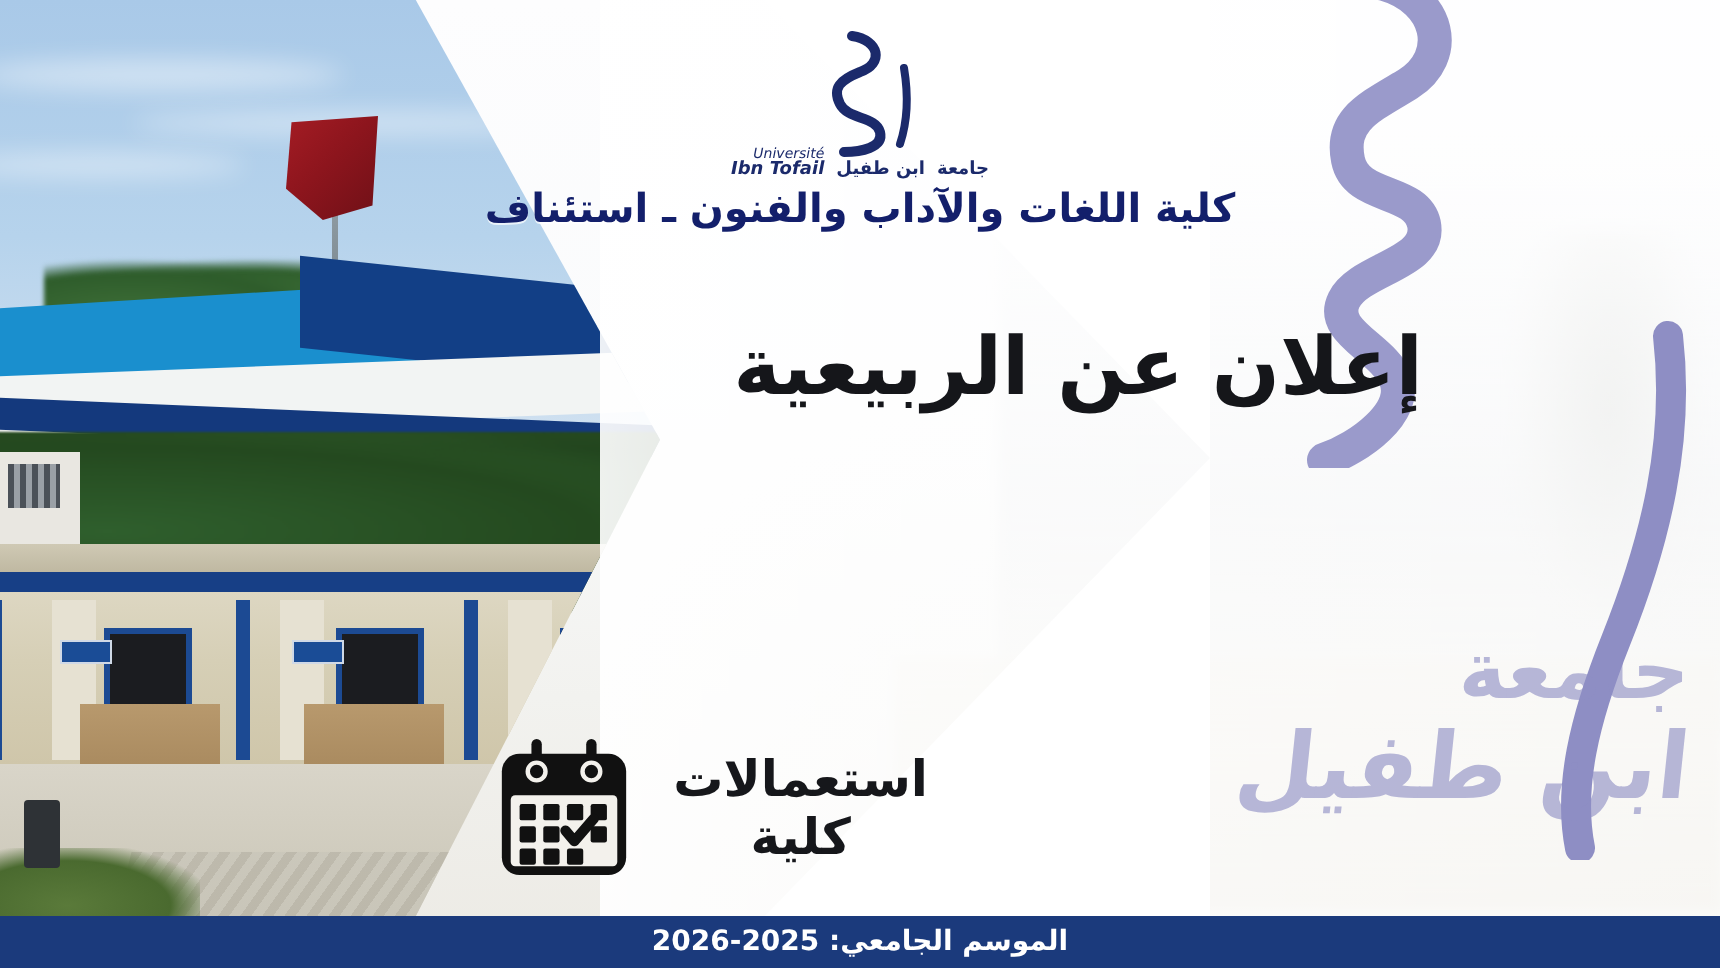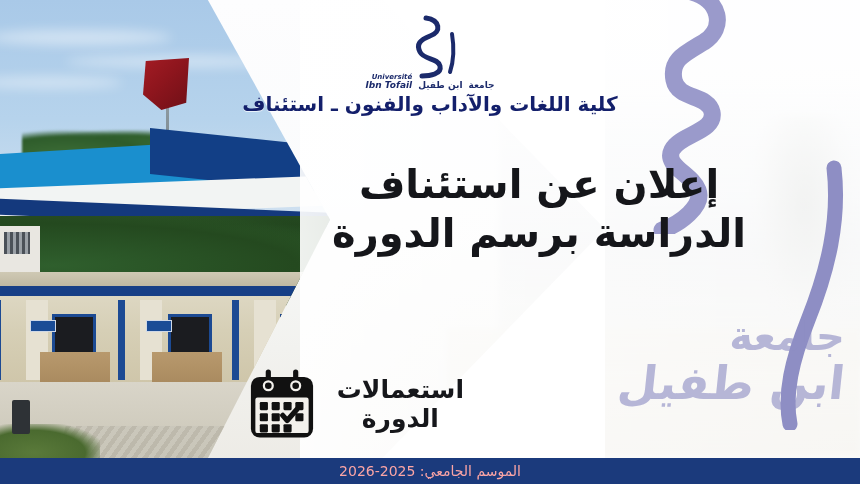--- a/index.html
+++ b/index.html
@@ -120,21 +120,21 @@
   }
 
   
   .logo-wrap{
     position:absolute;left:0;right:0;top:4px;height:86px;
     display:flex;flex-direction:column;align-items:center;justify-content:flex-end;
   }
   .logo-svg{display:block;}
   .logo-sub{display:flex;align-items:flex-end;gap:6px;margin-top:-6px;}
   .logo-ar{font-size:9px;color:#1b2a6b;letter-spacing:1px;font-weight:bold;}
-  .logo-lat{font-size:7px;color:#1b2a6b;font-style:italic;line-height:1;font-weight:bold;}
+  .logo-lat{font-size:7px;color:#1b2a6b;font-style:italic;line-height:1;}
   .logo-lat b{display:block;font-size:9px;font-style:italic;}
 
   .faculty{
     position:absolute;left:0;right:0;top:92px;text-align:center;
     font-size:20px;font-weight:bold;color:#131f6b;
     letter-spacing:0px;direction:rtl;
     text-shadow:0 1px 0 rgba(255,255,255,.7);
   }
 
   
@@ -154,21 +154,21 @@
     font-size:25px;line-height:1.15;font-weight:bold;color:#16171b;
   }
   .cal-icon{width:74px;height:74px;display:block;}
 
   
   .bottom-bar{
     position:absolute;left:0;bottom:0;width:860px;height:26px;
     background:#1b3a7c;display:flex;align-items:center;justify-content:center;
   }
   .bottom-text{
-    color:#fca5a5;font-size:14px;font-weight:normal;direction:rtl;letter-spacing:.2px;text-align:right;
+    color:#ffffff;font-size:14px;font-weight:bold;direction:rtl;letter-spacing:.2px;text-align:right;
   }
 </style>
 </head>
 <body>
 
 <div class="poster">
 
   <div class="backdrop">
     <div class="backdrop-building"></div>
     <div class="backdrop-tree"></div>
@@ -254,28 +254,27 @@
       <span class="logo-lat">
         <span>Université</span>
         <b>Ibn Tofail</b>
       </span>
     </div>
   </div>
 
   <div class="faculty">كلية اللغات والآداب والفنون ـ استئناف</div>
 
   <div class="headline">
-    <div>إعلان عن استئناف</div>
-    <div>الدراسة برسم الدورة</div>
+    <div>إعلان عن الربيعية</div>
   </div>
 
   <div class="tt-row">
     <div class="tt-label">
       <div>استعمالات</div>
-      <div>الدورة</div>
+      <div>كلية</div>
     </div>
     <svg class="cal-icon" viewBox="0 0 100 100">
       <rect x="8" y="12" width="84" height="82" rx="12" fill="#111111"></rect>
       <rect x="14" y="40" width="72" height="48" rx="3" fill="#f3f1ec"></rect>
       <rect x="28" y="2" width="7" height="20" rx="3.5" fill="#111111"></rect>
       <rect x="65" y="2" width="7" height="20" rx="3.5" fill="#111111"></rect>
       <circle cx="31.5" cy="24" r="6" fill="none" stroke="#f3f1ec" stroke-width="3"></circle>
       <circle cx="68.5" cy="24" r="6" fill="none" stroke="#f3f1ec" stroke-width="3"></circle>
       <rect x="20" y="46" width="11" height="11" rx="1.5" fill="#111111"></rect>
       <rect x="36" y="46" width="11" height="11" rx="1.5" fill="#111111"></rect>

